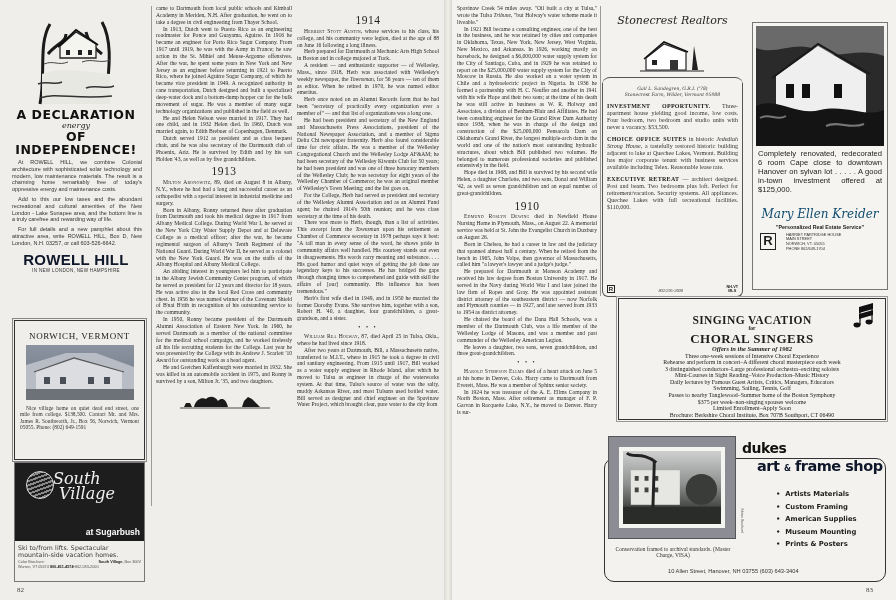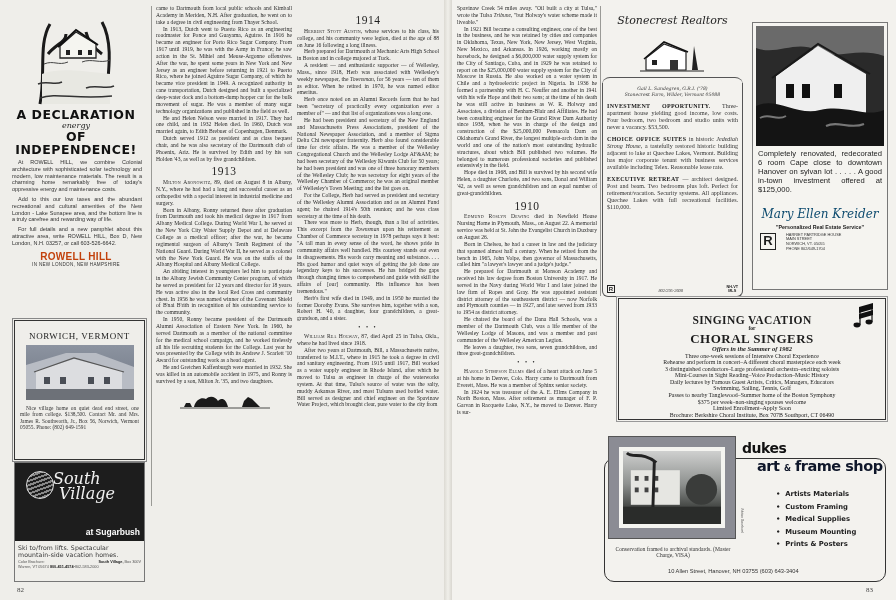--- a/index.html
+++ b/index.html
@@ -18,21 +18,21 @@
   .colrule { position: absolute; width: 1px; background: #9a9a96; }
 
   
   .ad { position: absolute; }
   .rowell { left: 8px; top: 4px; width: 136px; height: 268px; text-align: center; font-family: "Liberation Sans", sans-serif; }
   .rowell .art { width: 80px; height: 92px; margin: 10px auto 2px; position: relative; }
   .rowell h3 { font-family: "DejaVu Sans", sans-serif; font-weight: bold; font-size: 12.5px; letter-spacing: 0.5px; line-height: 13px; color: #111; }
   .rowell .energy { font-family: "DejaVu Serif", serif; font-style: italic; font-size: 8px; line-height: 9px; color: #222; }
   .rowell .body { font-size: 5.5px; line-height: 6.8px; text-align: justify; color: #333; margin: 3px 2px 0 4px; }
   .rowell .body p { text-indent: 6px; margin-bottom: 3px; }
-  .rowell .brand { font-family: "Liberation Sans", sans-serif; font-weight: bold; font-size: 10px; letter-spacing: 0.3px; margin-top: 4px; color: #c2410c; }
+  .rowell .brand { font-family: "Liberation Sans", sans-serif; font-weight: bold; font-size: 15px; letter-spacing: 0.3px; margin-top: 4px; color: #0f172a; }
   .rowell .tag { font-size: 4.6px; letter-spacing: 0.3px; color: #333; }
 
   .norwich { left: 14px; top: 320px; width: 131px; height: 140px; border: 1.5px solid #333; outline: 1px solid #888; outline-offset: 1px; padding: 10px 5px; }
   .norwich h4 { font-family: "Liberation Serif", serif; font-weight: normal; font-size: 9px; letter-spacing: 0.6px; text-align: center; color: #222; }
   .norwich .photo { width: 108px; height: 55px; margin: 4px auto 5px; background: linear-gradient(#8c93a0, #6e7682); position: relative; overflow: hidden; }
   .norwich .desc { font-size: 5.4px; line-height: 6.4px; text-align: justify; color: #333; text-indent: 6px; }
 
   .southv { left: 14px; top: 462px; width: 131px; height: 120px; border: 1px solid #777; }
   .southv .dark { background: #1d1d1d; height: 78px; position: relative; color: #fff; }
   .southv .logo { position: absolute; left: 38px; top: 8px; font-family: "DejaVu Serif", serif; font-style: italic; font-size: 16px; line-height: 15px; color: #f0f0f0; }
@@ -310,20 +310,20 @@
       </div>
     </div>
   </div>
   <div class="credit">Adrian Bouchard</div>
   <div class="caption">Conservation framed to archival standards. (Master Charge, VISA)</div>
   <div class="logo1">dukes</div>
   <div class="logo2"><span>art</span> <small>&amp;</small> <span>frame shop</span></div>
   <ul>
     <li>Artists Materials</li>
     <li>Custom Framing</li>
-    <li>Medical Supplies</li>
+    <li>American Supplies</li>
     <li>Museum Mounting</li>
     <li>Prints &amp; Posters</li>
   </ul>
   <div class="addr">10 Allen Street, Hanover, NH 03755     (603) 643-3404</div>
 </div>
 
 <div class="pagenum" style="left:866px">83</div>
 
 </body></html>

